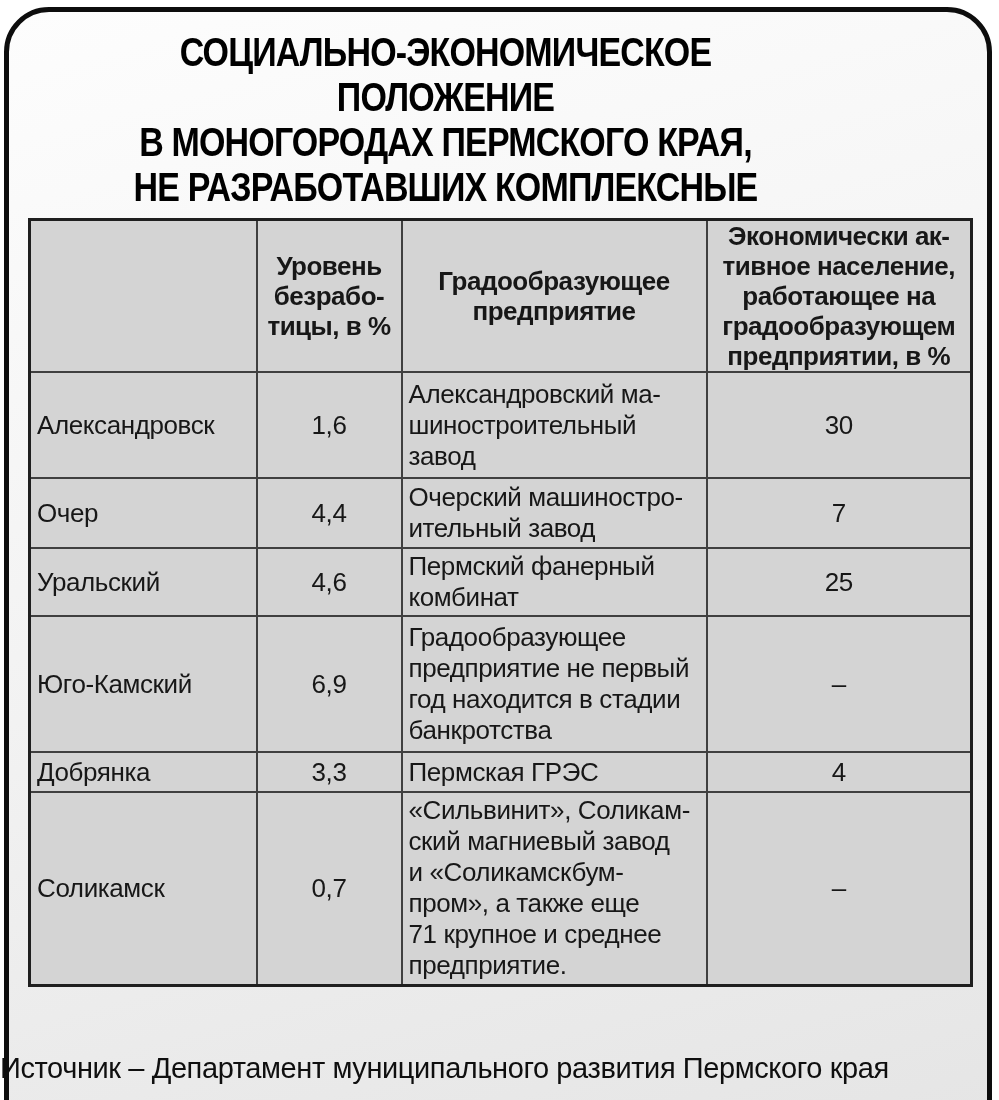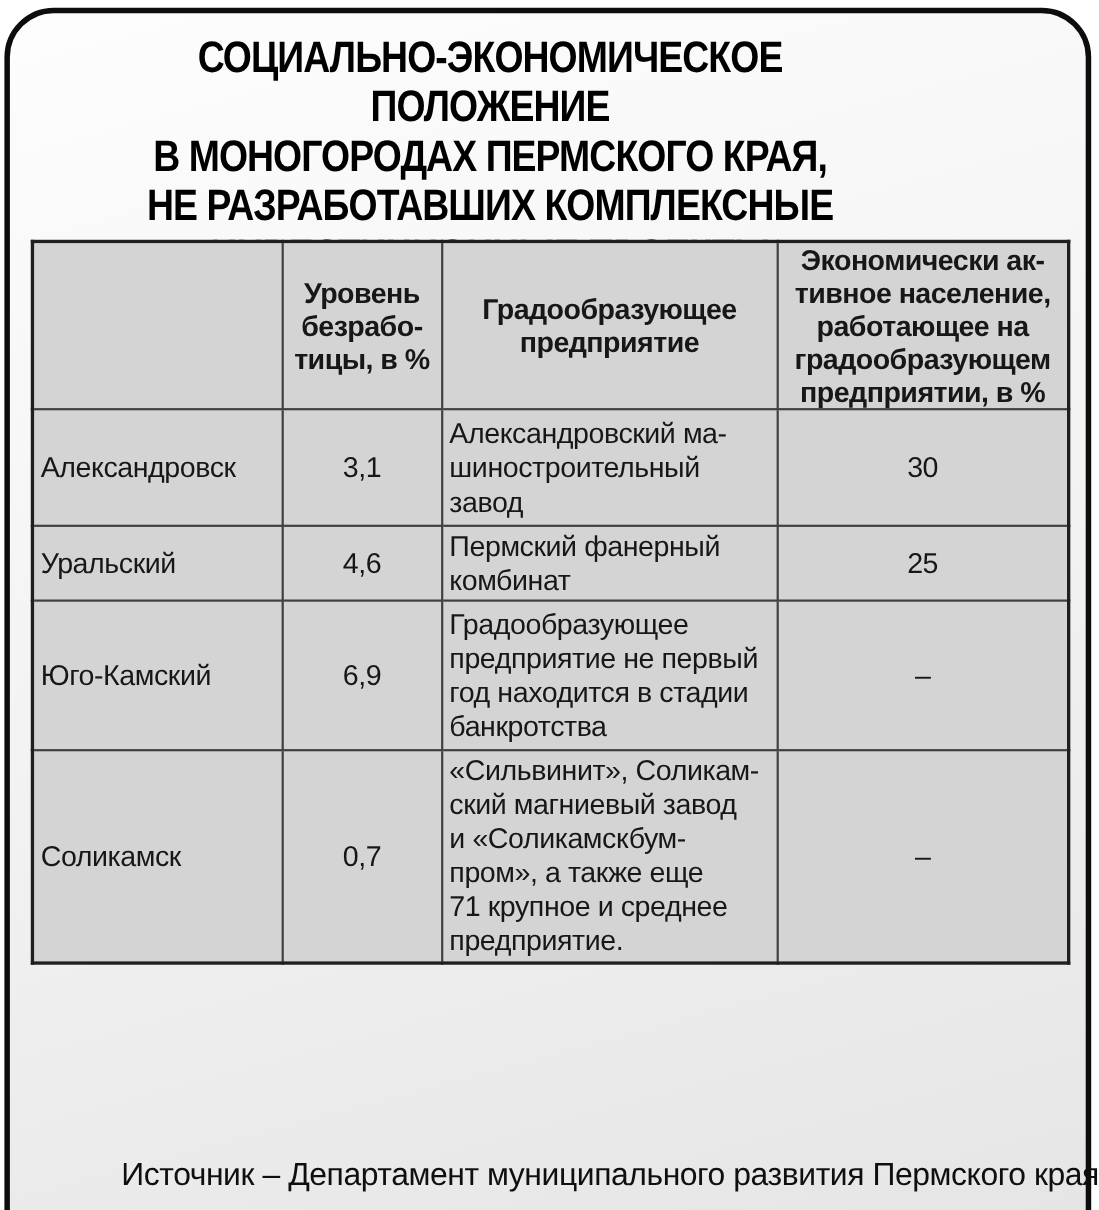--- a/index.html
+++ b/index.html
@@ -61,21 +61,21 @@
     font-weight:700;
     text-align:center;
     line-height:30px;
     letter-spacing:-0.5px;
     padding:0 4px;
   }
   .h150{height:150px}.h106{height:106px}.h70{height:70px}.h68{height:68px}
   .h136{height:136px}.h67{height:67px}.h40{height:40px}.h193{height:193px}
   .source{
     position:absolute;left:0;top:1052px;width:999px;
-    text-align:right;z-index:2;
+    text-align:left;z-index:2;
     font-size:29px;
     letter-spacing:-0.4px;
     color:#0f0f0f;
     white-space:pre-line;
   }
 </style>
 </head>
 <body>
 
 <div class="card"></div>
@@ -103,41 +103,54 @@
     <td>Градообразующее
 предприятие</td>
     <td>Экономически ак-
 тивное население,
 работающее на
 градообразующем
 предприятии, в %</td>
   </tr>
   <tr class="h106">
     <td class="city">Александровск</td>
-    <td class="num">3,1</td>
+    <td class="num">1,6</td>
     <td class="ent">Александровский ма-
 шиностроительный
 завод</td>
     <td class="num">30</td>
+  </tr>
+  <tr class="h70">
+    <td class="city">Очер</td>
+    <td class="num">4,4</td>
+    <td class="ent">Очерский машиностро-
+ительный завод</td>
+    <td class="num">7</td>
   </tr>
   <tr class="h68">
     <td class="city">Уральский</td>
     <td class="num">4,6</td>
     <td class="ent">Пермский фанерный
 комбинат</td>
     <td class="num">25</td>
   </tr>
   <tr class="h136">
     <td class="city">Юго-Камский</td>
     <td class="num">6,9</td>
     <td class="ent">Градообразующее
 предприятие не первый
 год находится в стадии
 банкротства</td>
     <td class="num">–</td>
+  </tr>
+  <tr class="h40">
+    <td class="city">Добрянка</td>
+    <td class="num">3,3</td>
+    <td class="ent">Пермская ГРЭС</td>
+    <td class="num">4</td>
   </tr>
   <tr class="h193">
     <td class="city">Соликамск</td>
     <td class="num">0,7</td>
     <td class="ent">«Сильвинит», Соликам-
 ский магниевый завод
 и «Соликамскбум-
 пром», а также еще
 71 крупное и среднее
 предприятие.</td>

